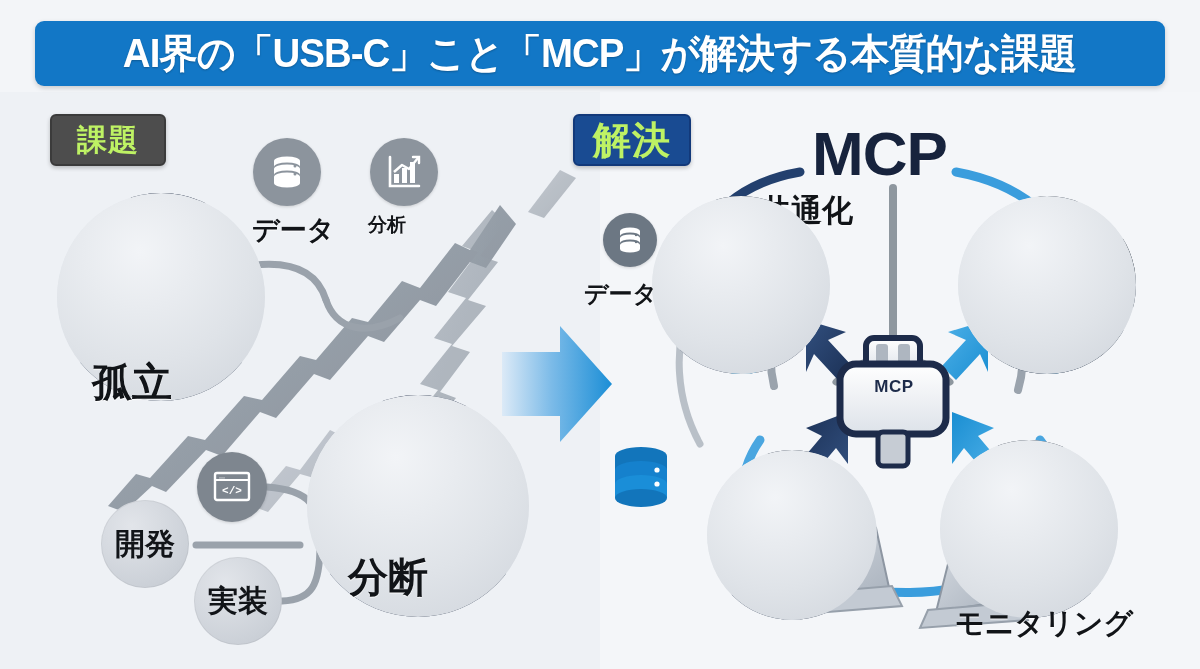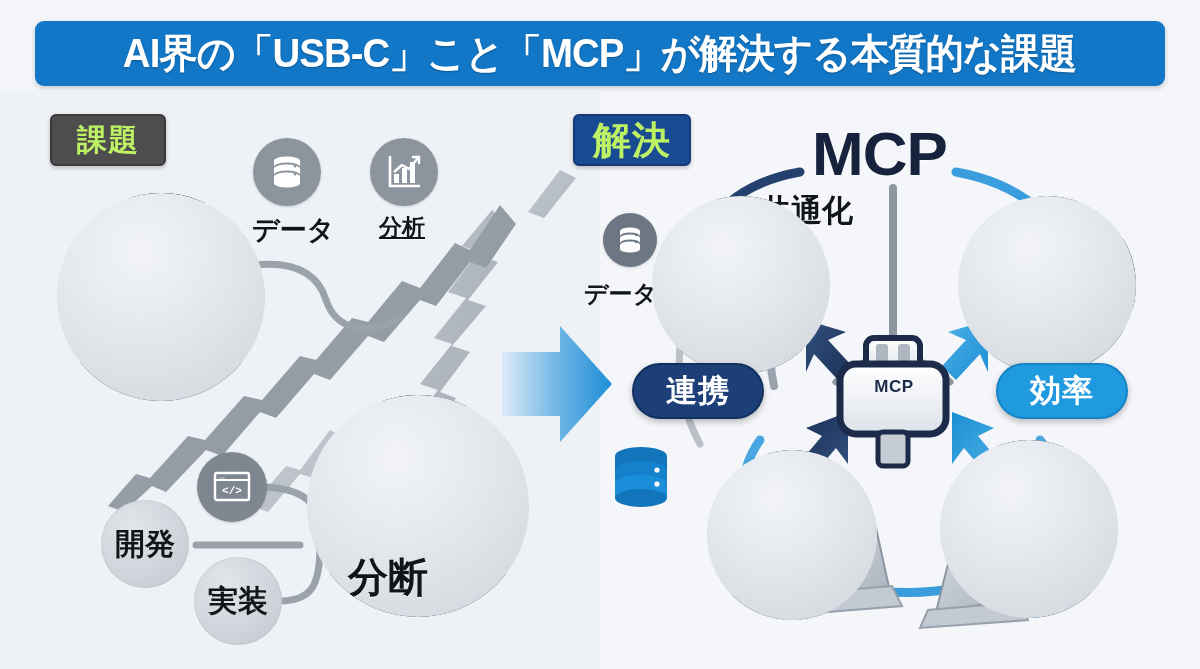--- a/index.html
+++ b/index.html
@@ -75,21 +75,21 @@
   .label{
     position:absolute;
     color:#111418;
     font-weight:700;
     white-space:nowrap;
     text-shadow:0 1px 1px rgba(255,255,255,.85);
   }
   .lb-koritsu{left:92px;top:355px;font-size:40px;}
   .lb-bundan{left:348px;top:550px;font-size:40px;}
   .lb-data-l{left:252px;top:212px;font-size:27px;}
-  .lb-bunseki{left:379px;top:212px;font-size:23px;text-decoration:underline;}
+  .lb-bunseki{left:368px;top:212px;font-size:19px;}
   .lb-data-r{left:584px;top:278px;font-size:24px;}
   .lb-kyotsu{left:760px;top:190px;font-size:31px;}
   .lb-jinsoku{left:900px;top:190px;font-size:31px;}
   .lb-monitoring{left:955px;top:604px;font-size:29px;}
   .lb-haihatsu{left:1092px;top:446px;font-size:22px;line-height:1.25;text-align:left;}
 
   
   .chip{
     position:absolute;
     border-radius:50%;
@@ -396,20 +396,21 @@
     </g>
   </svg>
 
   <div class="title-bar">
     <div class="t-text nosel">AI界の「USB-C」こと「MCP」が解決する本質的な課題</div>
   </div>
 
   <div class="badge badge-kadai nosel">課題</div>
 
   <div class="person p-koritsu"></div>
+  <div class="label lb-koritsu nosel">孤立</div>
 
   <div class="person p-bundan"></div>
   <div class="label lb-bundan nosel">分断</div>
 
   <div class="icon-circle ic-grey ic-data-l">
     <svg width="40" height="40" viewBox="0 0 40 40">
       <ellipse cx="20" cy="9" rx="13" ry="4.6" fill="#fff"></ellipse>
       <rect x="7" y="9" width="26" height="6" fill="#fff"></rect>
       <ellipse cx="20" cy="15" rx="13" ry="4.6" fill="#8c949d"></ellipse>
       <ellipse cx="20" cy="17" rx="13" ry="4.6" fill="#fff"></ellipse>
@@ -469,20 +470,19 @@
       <ellipse cx="16" cy="19" rx="10" ry="3.6" fill="#6c7783"></ellipse>
       <ellipse cx="16" cy="21" rx="10" ry="3.6" fill="#fff"></ellipse>
       <rect x="6" y="21" width="20" height="4" fill="#fff"></rect>
       <ellipse cx="16" cy="25" rx="10" ry="3.6" fill="#fff"></ellipse>
       <circle cx="22" cy="11" r="1.2" fill="#6c7783"></circle>
       <circle cx="22" cy="18" r="1.2" fill="#6c7783"></circle>
     </svg>
   </div>
   <div class="label lb-data-r nosel">データ</div>
 
-  <div class="pill pill-renkei nosel">連携</div>
-  <div class="pill pill-kouritsu nosel">効率</div>
 
   <div class="plug-text nosel">MCP</div>
 
 
+  <div class="label lb-monitoring nosel">モニタリング</div>
 
 </div>
 
 </body></html>

